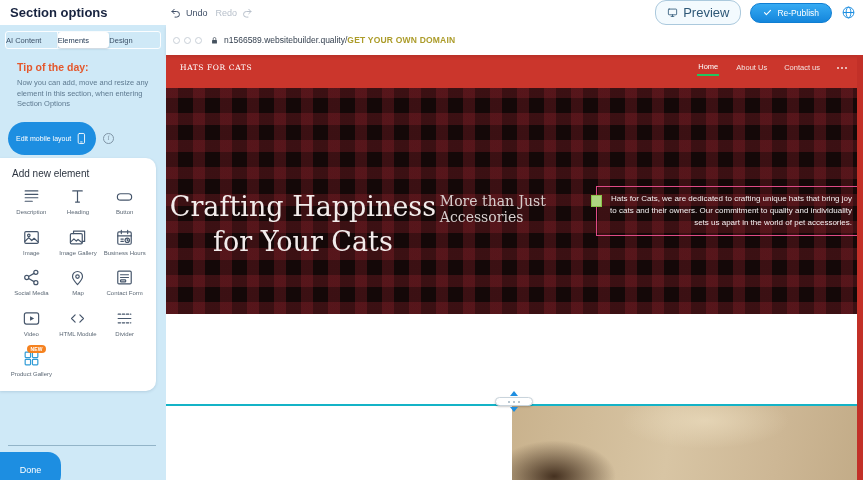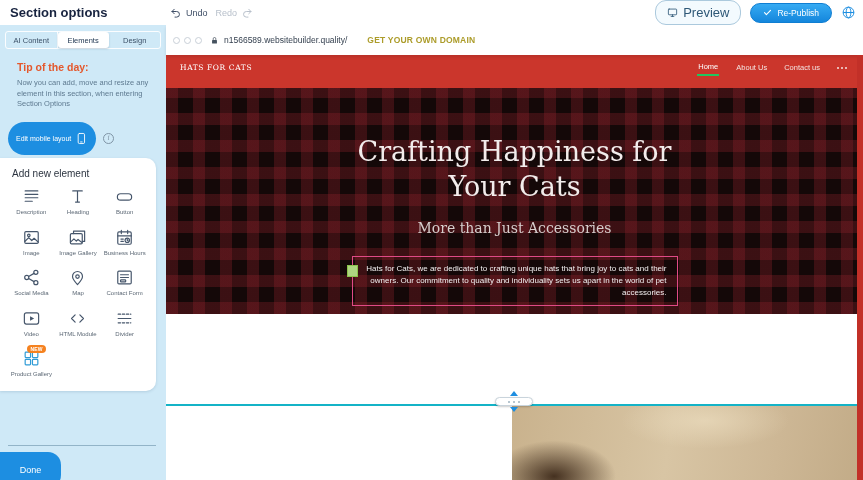--- a/index.html
+++ b/index.html
@@ -16,21 +16,21 @@
   .top-right{position:absolute;right:7px;top:0;height:25px;display:flex;align-items:center;gap:9px}
   .btn-preview{display:flex;align-items:center;gap:5px;height:25px;padding:0 11px;border:1px solid #abc9dd;
                border-radius:11px;background:#f3fafe;color:#2e5877;font-size:13px;cursor:pointer}
   .btn-republish{display:flex;align-items:center;gap:5px;height:20px;padding:0 12px;border-radius:11px;
                  background:linear-gradient(#36abf3,#1486dc);color:#fff;font-size:8.5px;border:1px solid #0f7ed2;cursor:pointer}
   .globe{display:flex;align-items:center;cursor:pointer}
 
   
   .sidebar{position:absolute;left:0;top:25px;width:166px;height:455px;background:#cfe9f7}
   .tabs{display:flex;margin:6px 5px 0 5px;border:1px solid rgba(255,255,255,.9);border-radius:3px}
-  .tab{flex:1;height:16px;display:flex;align-items:center;justify-content:center;font-size:7.5px;color:#3c5168;
+  .tab{flex:1;height:16px;display:flex;align-items:center;font-size:7.5px;color:#3c5168;
        border-right:1px solid rgba(255,255,255,.9);cursor:pointer}
   .tab:last-child{border-right:none}
   .tab.active{background:#fff;border-radius:3px;color:#1e3550;box-shadow:0 1px 2px rgba(40,80,110,.25)}
   .tip{padding:12px 11px 0 17px}
   .tip-title{font-size:10.5px;font-weight:bold;color:#e4582d}
   .tip-body{margin-top:5px;font-size:7.5px;line-height:1.4;color:#5e7a90}
   .mobile-row{display:flex;align-items:center;margin:12px 0 0 8px;gap:7px}
   .btn-mobile{display:flex;align-items:center;justify-content:space-between;gap:4px;width:88px;height:33px;padding:0 8px;
               background:#1d8ee1;border:none;border-radius:17px;color:#fff;font-size:7px;white-space:nowrap;cursor:pointer}
   .info-dot{width:11px;height:11px;border:1px solid #8095a6;border-radius:50%;color:#8095a6;font-size:7px;
@@ -50,32 +50,32 @@
   .btn-done{position:absolute;left:0;top:427px;width:61px;height:36px;background:#1d8ee1;border:none;
             border-radius:0 13px 13px 0;color:#fff;font-size:9px;display:flex;align-items:center;justify-content:center;cursor:pointer}
 
   
   .browserbar{position:absolute;left:166px;top:25px;width:697px;height:30px;background:#fff;
               box-shadow:0 2px 3px rgba(0,0,0,.10);display:flex;align-items:center;z-index:2}
   .dots{display:flex;gap:4px;margin-left:7px}
   .dot{width:7px;height:7px;border:1px solid #c9d0d8;border-radius:50%}
   .lock{margin-left:8px;display:flex;align-items:center}
   .url{margin-left:5px;font-size:8.5px;color:#333f4e}
-  .domain-cta{margin-left:20px;font-size:8.5px;font-weight:bold;color:#ac9c2a;letter-spacing:.2px;cursor:pointer}
+  .domain-cta{margin-left:0;font-size:8.5px;font-weight:bold;color:#ac9c2a;letter-spacing:.2px;cursor:pointer}
 
   
   .site{position:absolute;left:166px;top:43px;width:697px;height:351px;overflow:hidden}
   .site-header{height:45px;background:#cb362c;border-top:4px solid #8f1f1a;display:flex;align-items:center;position:relative}
   .logo{margin-left:14px;font-family:"DejaVu Serif",serif;font-size:7.5px;color:#fff;letter-spacing:.6px}
   .nav{position:absolute;right:16px;top:0;height:100%;display:flex;align-items:center;gap:17px}
   .nav-item{font-size:7.5px;color:#f4e3e0;cursor:pointer}
   .nav-item.active{color:#fff;border-bottom:2px solid #22c55e;padding:3px 1px}
   .nav-more{display:flex;gap:2px;align-items:center;cursor:pointer}
   .nav-more i{width:2px;height:2px;border-radius:50%;background:#f4e3e0}
-  .hero{height:226px;position:relative;display:flex;flex-direction:column;align-items:center;
+  .hero{height:226px;position:relative;display:flex;flex-direction:row;align-items:center;
         background-color:#140808;
         background-image:
           repeating-linear-gradient(0deg,rgba(150,35,45,.30) 0 12px,rgba(0,0,0,0) 12px 27px),
           repeating-linear-gradient(90deg,rgba(150,35,45,.30) 0 12px,rgba(0,0,0,0) 12px 27px)}
   .hero-heading{margin-top:46px;width:340px;text-align:center;font-family:"DejaVu Serif",serif;
                 font-size:27px;line-height:1.3;color:#f2eceb;font-weight:normal}
   .hero-sub{margin-top:16px;font-family:"DejaVu Serif",serif;font-size:14px;color:#d6cecd}
   .hero-box{position:relative;margin-top:20px;width:326px;border:1px solid #e04a86;padding:6px 10px}
   .hero-par{font-size:8px;line-height:1.5;color:#f3f0f1;text-align:right}
   .handle-green{position:absolute;left:-6px;top:8px;width:11px;height:12px;background:#aed581;border:1px solid #8bc34a;cursor:grab}

